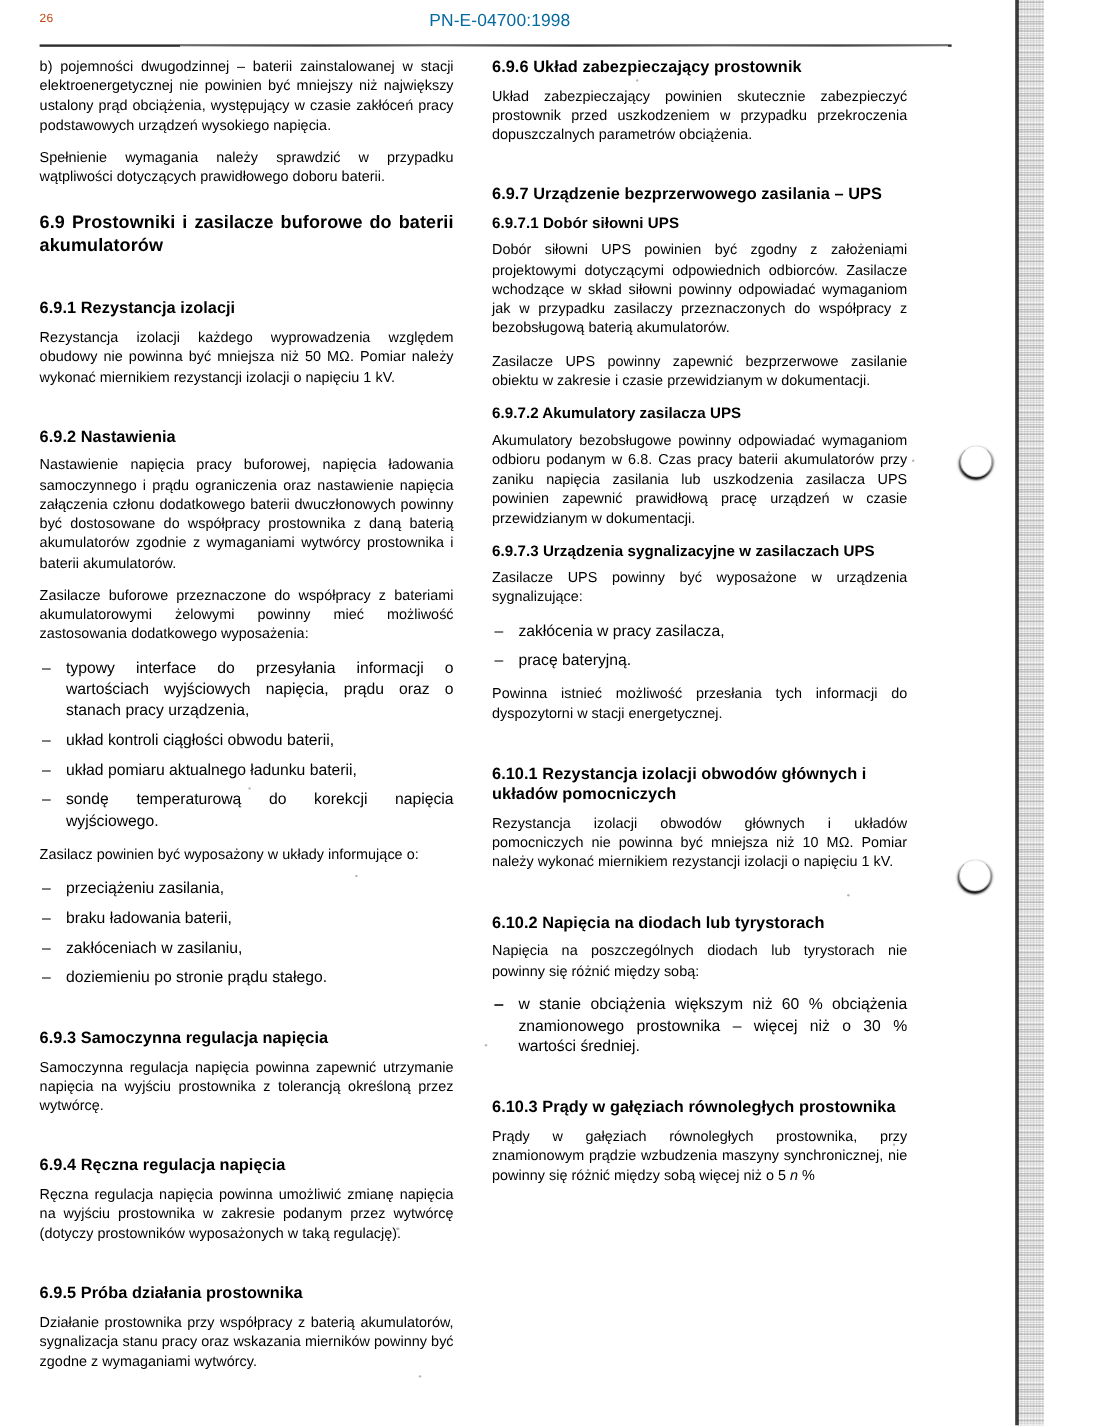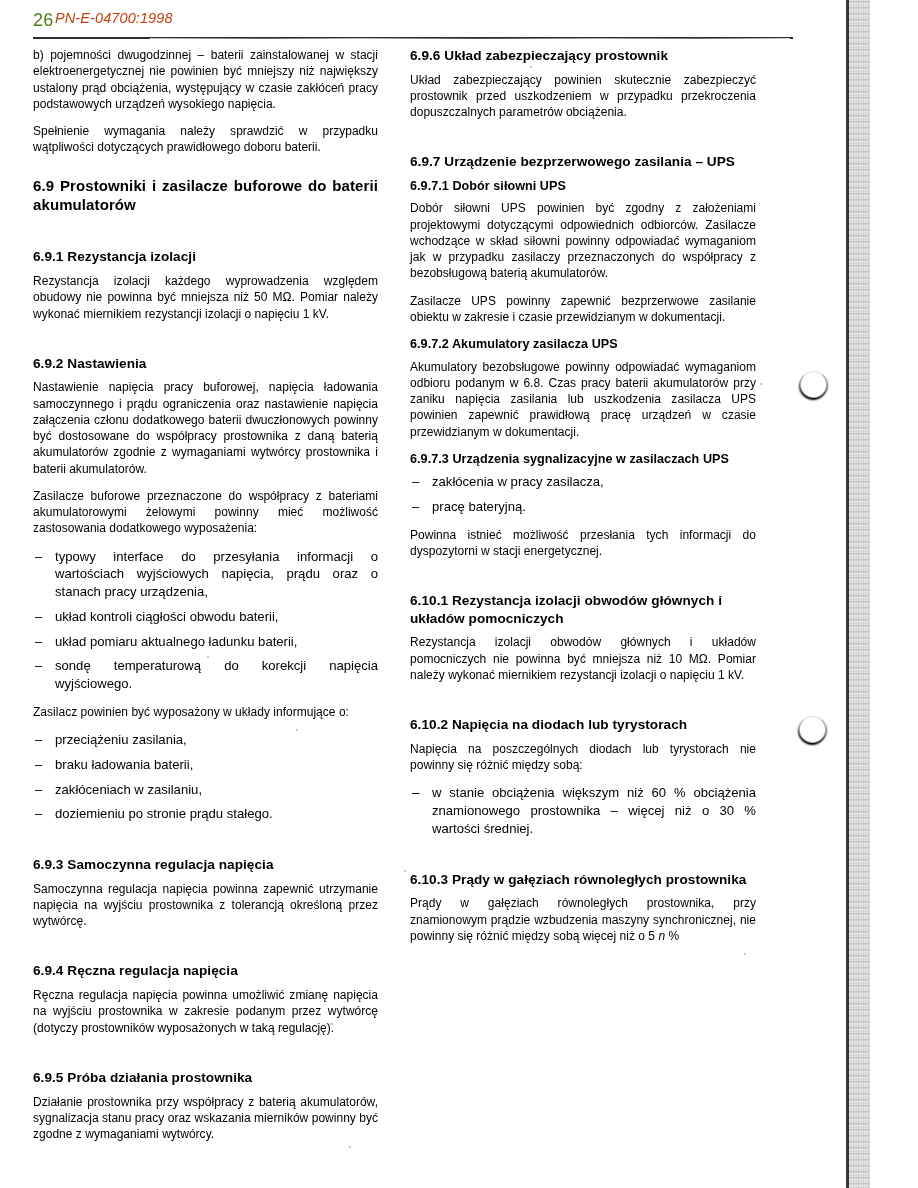--- a/index.html
+++ b/index.html
@@ -27,33 +27,33 @@
 
   
   #header {
     position: absolute;
     left: 33px; top: 10px;
     width: 745px; height: 24px;
   }
   #page-number {
     position: absolute;
     left: 0; top: 0;
-    font-size: 18px;
+    font-size: 10px;
     letter-spacing: 0.2px;
-    color: #4d7c0f;
+    color: #c2410c;
   }
   #doc-standard-id {
     position: absolute;
     left: 0; top: 0;
     width: 745px;
+    text-align: center;
     font-size: 14.5px;
     letter-spacing: 0.1px;
-    color: #c2410c;
+    color: #0369a1;
     text-indent: 22px;
-    font-style: italic;
   }
   #header-rule {
     position: absolute;
     left: 33px; top: 37px;
     width: 760px; height: 2px;
     background: #1c1c1c;
     opacity: 0.92;
   }
   #header-rule-fade {
     position: absolute;
@@ -235,20 +235,21 @@
     <div class="column" id="col-right">
         <div class="h3" style="margin-top: 0px;">6.9.6 Układ zabezpieczający prostownik</div>
         <p class="body">Układ zabezpieczający powinien skutecznie zabezpieczyć prostownik przed uszkodzeniem w przypadku przekroczenia dopuszczalnych parametrów obciążenia.</p>
         <div class="h3">6.9.7 Urządzenie bezprzerwowego zasilania – UPS</div>
         <div class="h4">6.9.7.1 Dobór siłowni UPS</div>
         <p class="body">Dobór siłowni UPS powinien być zgodny z założeniami projektowymi dotyczącymi odpowiednich odbiorców. Zasilacze wchodzące w skład siłowni powinny odpowiadać wymaganiom jak w przypadku zasilaczy przeznaczonych do współpracy z bezobsługową baterią akumulatorów.</p>
         <p class="body">Zasilacze UPS powinny zapewnić bezprzerwowe zasilanie obiektu w zakresie i czasie przewidzianym w dokumentacji.</p>
         <div class="h4">6.9.7.2 Akumulatory zasilacza UPS</div>
         <p class="body">Akumulatory bezobsługowe powinny odpowiadać wymaganiom odbioru podanym w 6.8. Czas pracy baterii akumulatorów przy zaniku napięcia zasilania lub uszkodzenia zasilacza UPS powinien zapewnić prawidłową pracę urządzeń w czasie przewidzianym w dokumentacji.</p>
         <div class="h4">6.9.7.3 Urządzenia sygnalizacyjne w zasilaczach UPS</div>
+        <p class="body">Zasilacze UPS powinny być wyposażone w urządzenia sygnalizujące:</p>
         <ul class="dashlist">
           <li><span class="dash">–</span><span>zakłócenia w pracy zasilacza,</span></li>
           <li><span class="dash">–</span><span>pracę bateryjną.</span></li>
         </ul>
         <p class="body">Powinna istnieć możliwość przesłania tych informacji do dyspozytorni w stacji energetycznej.</p>
         <div class="h3">6.10.1 Rezystancja izolacji obwodów głównych i układów pomocniczych</div>
         <p class="body">Rezystancja izolacji obwodów głównych i układów pomocniczych nie powinna być mniejsza niż 10 MΩ. Pomiar należy wykonać miernikiem rezystancji izolacji o napięciu 1 kV.</p>
         <div class="h3">6.10.2 Napięcia na diodach lub tyrystorach</div>
         <p class="body">Napięcia na poszczególnych diodach lub tyrystorach nie powinny się różnić między sobą:</p>
         <ul class="dashlist">

